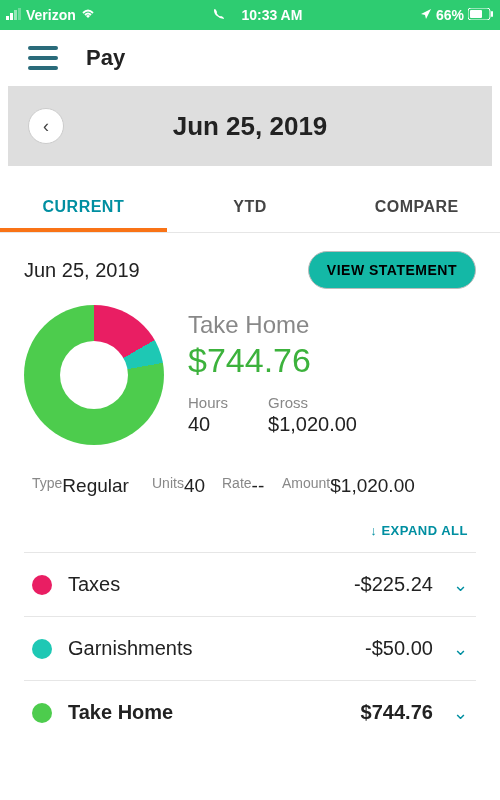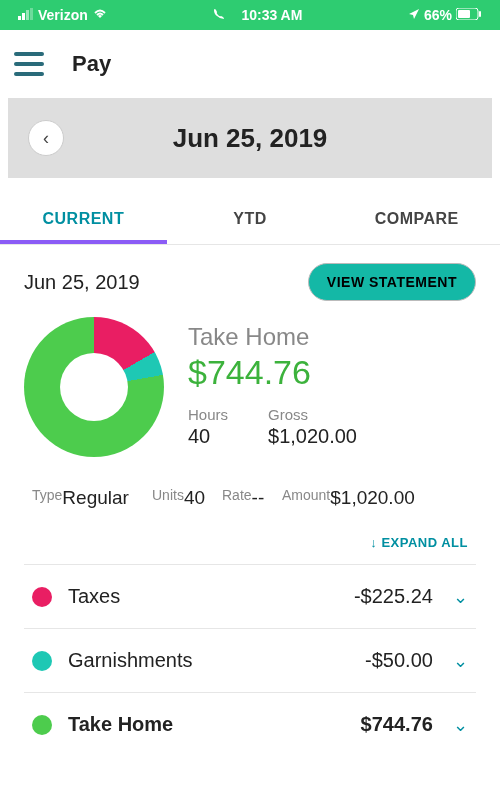--- a/index.html
+++ b/index.html
@@ -1,29 +1,29 @@
 <!DOCTYPE html>
 <html><head>
 <meta charset="utf-8">
 <style>
   * { box-sizing: border-box; margin: 0; padding: 0; }
   html, body { width: 500px; height: 800px; font-family: -apple-system, Helvetica, Arial, sans-serif; background: #fff; color: #222; }
-  .status-bar { background: #2ecc71; height: 30px; display: flex; align-items: center; justify-content: space-between; padding: 0 18px; color: #fff; font-size: 14px; font-weight: 600; }
+  .status-bar { background: #2ecc71; height: 30px; display: flex; align-items: center; justify-content: space-between; padding: 0 6px; color: #fff; font-size: 14px; font-weight: 600; }
   .status-left, .status-right, .status-center { display: flex; align-items: center; gap: 4px; }
   .status-center { gap: 16px; }
-  .header { display: flex; align-items: center; height: 68px; padding: 0 14px; background: #fff; }
+  .header { display: flex; align-items: center; height: 56px; padding: 0 28px; background: #fff; }
   .hamburger { width: 30px; height: 24px; display: flex; flex-direction: column; justify-content: space-between; cursor: pointer; }
   .hamburger div { height: 4px; background: #2a6b7a; border-radius: 2px; }
   .header-title { font-size: 22px; font-weight: 600; margin-left: 28px; }
   .date-bar { background: #dedede; height: 80px; display: flex; align-items: center; padding: 0 20px; margin: 0 8px; }
   .nav-btn { width: 36px; height: 36px; border-radius: 18px; background: #fff; border: 1px solid #ccc; display: flex; align-items: center; justify-content: center; cursor: pointer; font-size: 18px; color: #444; }
   .date-bar-title { flex: 1; text-align: center; font-size: 26px; font-weight: 700; margin-left: -36px; }
   .tabs { display: flex; margin-top: 20px; border-bottom: 1px solid #e6e6e6; }
   .tab { flex: 1; text-align: center; padding: 12px 0; font-size: 16px; font-weight: 700; color: #444; letter-spacing: 0.5px; cursor: pointer; }
-  .tab.active { color: #008fa1; border-bottom: 4px solid #8b5cf6; }
+  .tab.active { color: #008fa1; border-bottom: 4px solid #f97316; }
   .content { padding: 18px 24px 0 24px; }
   .row1 { display: flex; justify-content: space-between; align-items: center; }
   .sub-date { font-size: 20px; font-weight: 500; }
   .view-stmt { border: 1px solid #bbb; background: #14b8a6; border-radius: 22px; padding: 10px 18px; font-size: 14px; font-weight: 600; letter-spacing: 0.5px; cursor: pointer; }
   .main-block { display: flex; margin-top: 16px; }
   .donut { position: relative; width: 140px; height: 140px; border-radius: 70px; background: conic-gradient(#e91e63 0deg 60deg, #1ec8b4 60deg 80deg, #4dcc4d 80deg 360deg); flex-shrink: 0; }
   .donut::after { content: ""; position: absolute; top: 36px; left: 36px; width: 68px; height: 68px; background: #fff; border-radius: 50%; }
   .main-info { margin-left: 24px; padding-top: 6px; }
   .take-home-label { color: #888; font-size: 24px; font-weight: 400; }
   .take-home-amount { color: #3cb23c; font-size: 34px; font-weight: 500; margin-top: 2px; }

